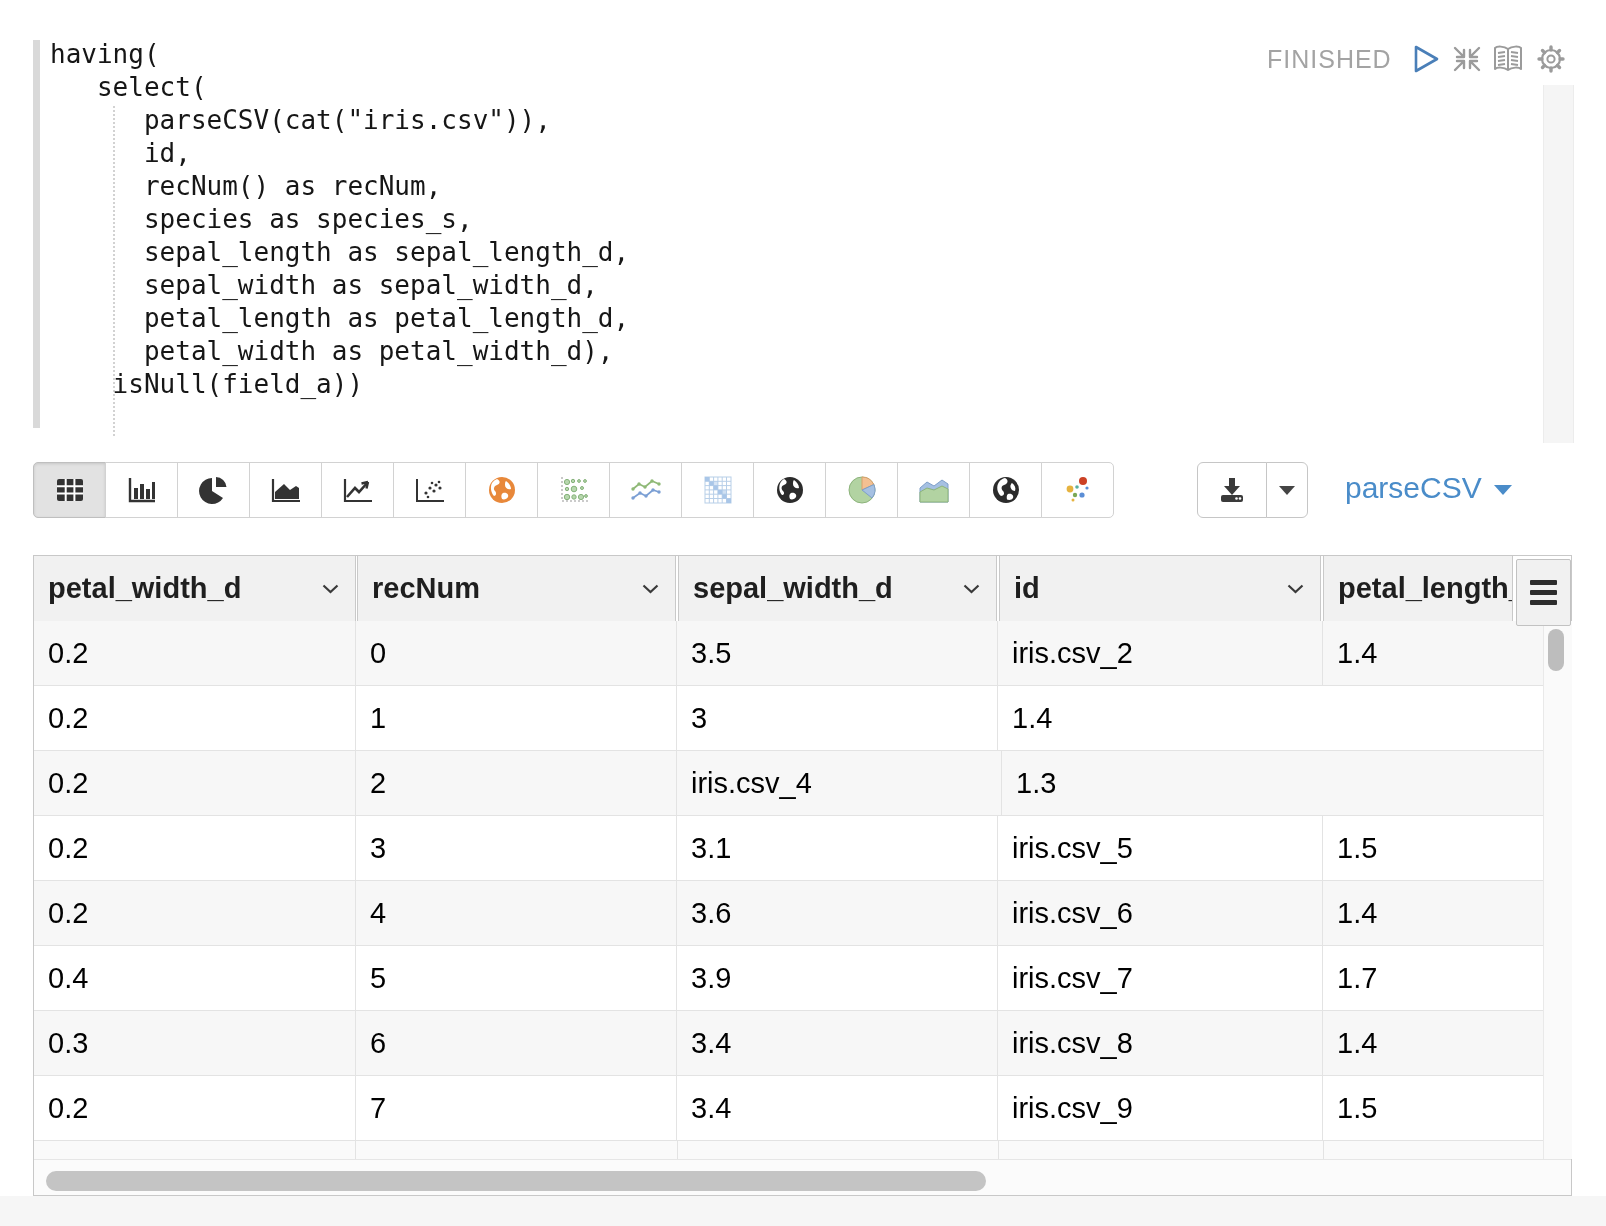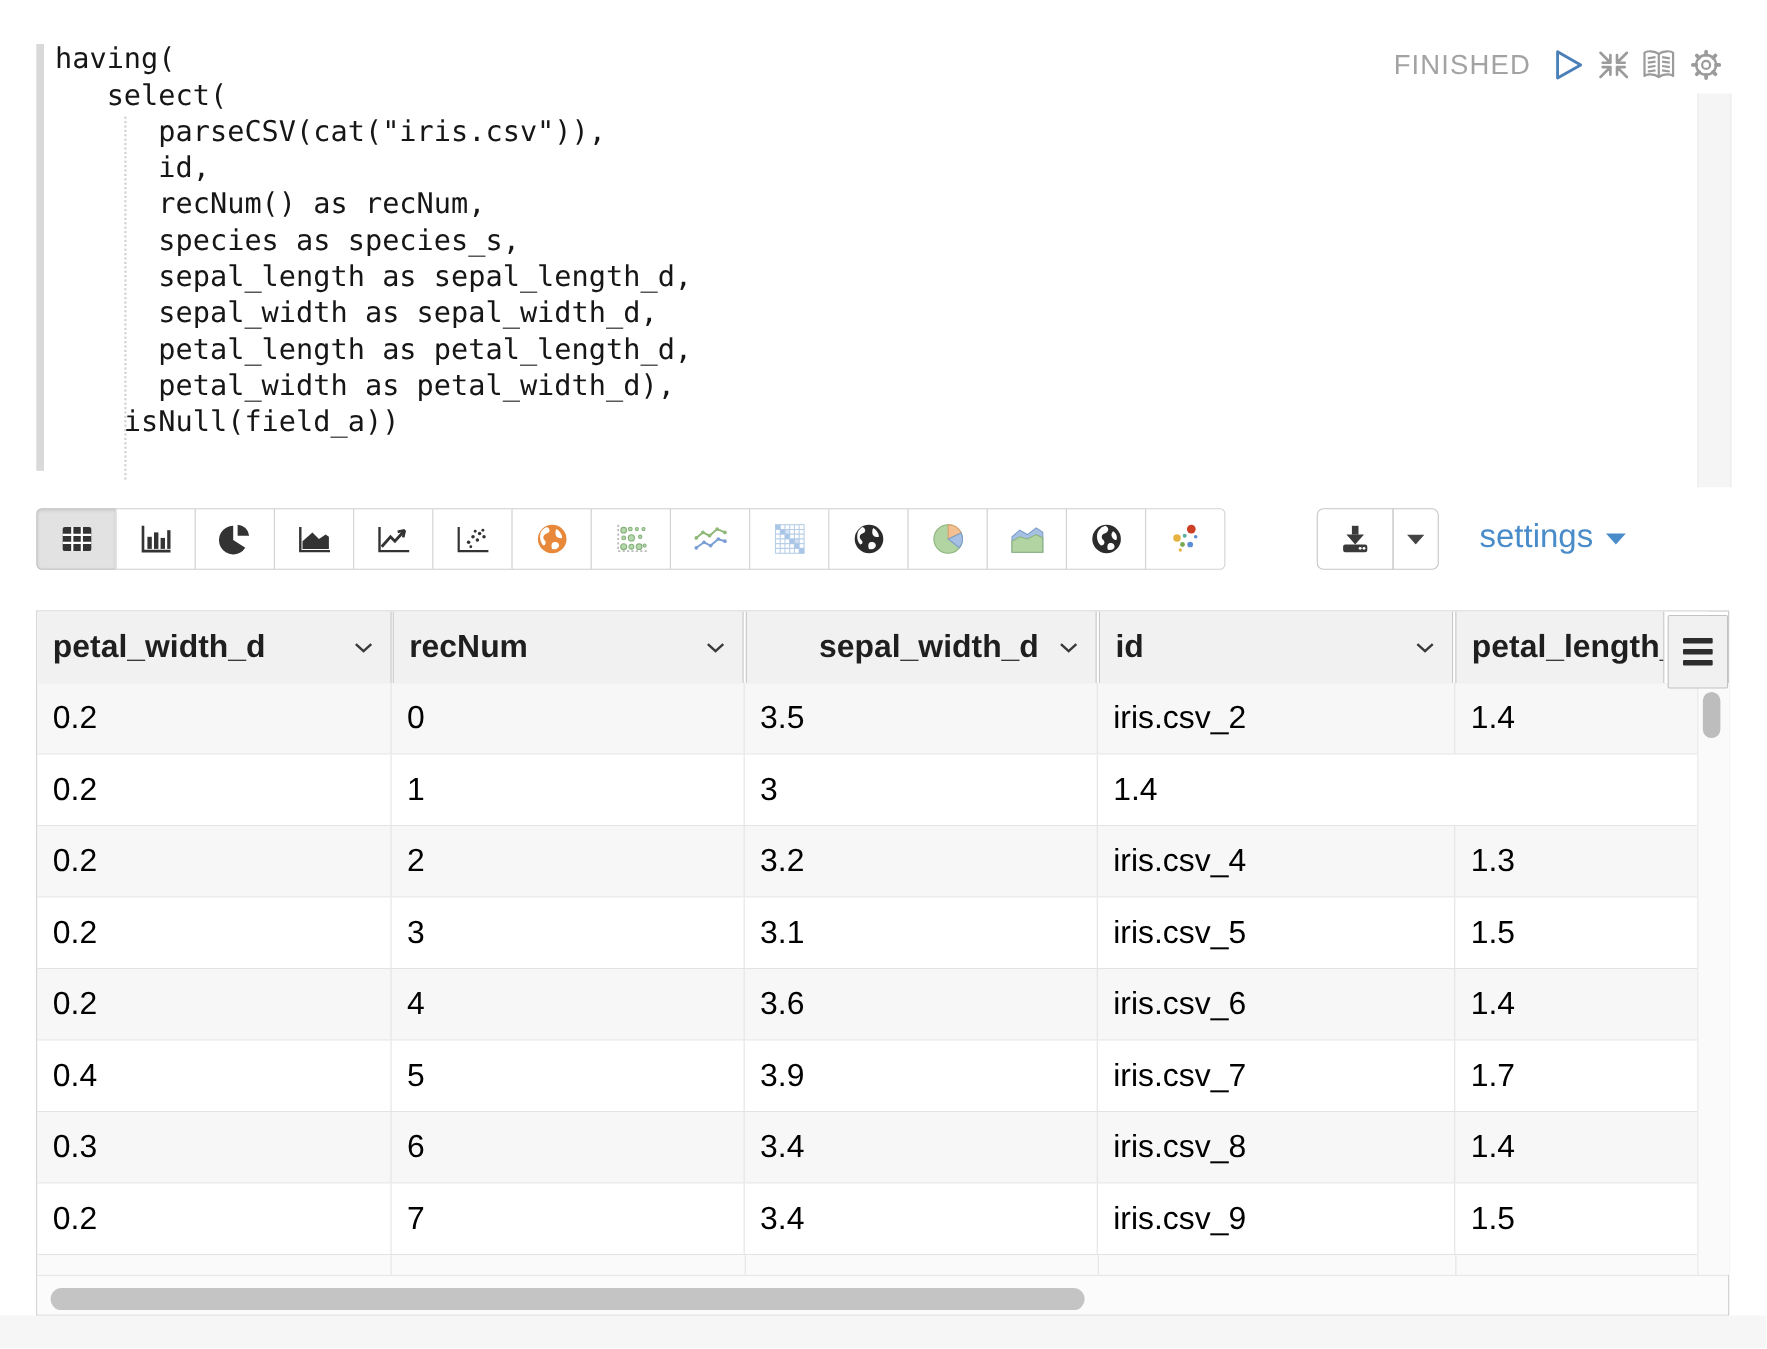--- a/index.html
+++ b/index.html
@@ -41,21 +41,21 @@
   .rtable{position:absolute;left:33px;top:555px;width:1539px;height:641px;
           border:1px solid #c8c8c8;box-sizing:border-box;background:#fff;}
   .thead{position:absolute;left:0;top:0;width:1520px;height:65px;display:flex;
          border-bottom:1px solid #c9c9c9;background:#fff;}
   .th{height:65px;background:#f1f1f1;border-left:1px solid #c9c9c9;border-right:1px solid #c9c9c9;
       box-sizing:border-box;display:flex;align-items:center;padding-left:14px;position:relative;
       font-size:29px;font-weight:bold;color:#1f1f1f;cursor:pointer;overflow:hidden;white-space:nowrap;}
   .th .chev{position:absolute;right:16px;top:28px;}
   .th0{width:322px;border-left:none;}
   .th1{width:319px;margin-left:1px;}
-  .th2{width:319px;margin-left:2px;justify-content:center;}
+  .th2{width:319px;margin-left:2px;}
   .th3{width:322px;margin-left:2px;}
   .th4{width:190px;margin-left:2px;}
   .menu-box{position:absolute;left:1482px;top:3px;width:55px;height:67px;background:#f1f1f1;
             border:1px solid #c2c2c2;border-radius:2px;box-sizing:border-box;display:flex;
             flex-direction:column;align-items:center;justify-content:center;gap:5px;cursor:pointer;z-index:3;}
   .menu-box .bar{width:27px;height:5px;background:#2d2d2d;border-radius:1px;}
 
   .tbody{position:absolute;left:0;top:65px;width:1510px;}
   .trow{display:flex;height:65px;border-bottom:1px solid #e3e3e3;box-sizing:border-box;}
   .trow.odd{background:#f7f7f7;}
@@ -347,21 +347,21 @@
     <div class="dlbtn caret">
       <span>
         <svg width="16" height="9" viewBox="0 0 16 9">
             <path d="M0 0 H16 L8 9 Z" fill="#444"></path>
           </svg>
       </span>
     </div>
   </div>
 
   <div class="settings-link">
-    <span>settings</span>
+    <span>parseCSV</span>
     <span class="settings-caret"></span>
   </div>
 
   <div class="rtable">
     <div class="thead">
       <div class="th th0">
         <span>petal_width_d</span>
         <span class="chev">
             <svg width="17" height="10" viewBox="0 0 17 10">
               <polyline points="1.5,1.5 8.5,8 15.5,1.5" fill="none" stroke="#3a3a3a" stroke-width="2.2"></polyline>
@@ -413,21 +413,20 @@
         </div>
         <div class="trow even">
           <div class="tcell c0">0.2</div>
           <div class="tcell c1">1</div>
           <div class="tcell c2">3</div>
           <div class="tcell c4">1.4</div>
         </div>
         <div class="trow odd">
           <div class="tcell c0">0.2</div>
           <div class="tcell c1">2</div>
-          <div class="tcell c2">3.2</div>
           <div class="tcell c3">iris.csv_4</div>
           <div class="tcell c4">1.3</div>
         </div>
         <div class="trow even">
           <div class="tcell c0">0.2</div>
           <div class="tcell c1">3</div>
           <div class="tcell c2">3.1</div>
           <div class="tcell c3">iris.csv_5</div>
           <div class="tcell c4">1.5</div>
         </div>

